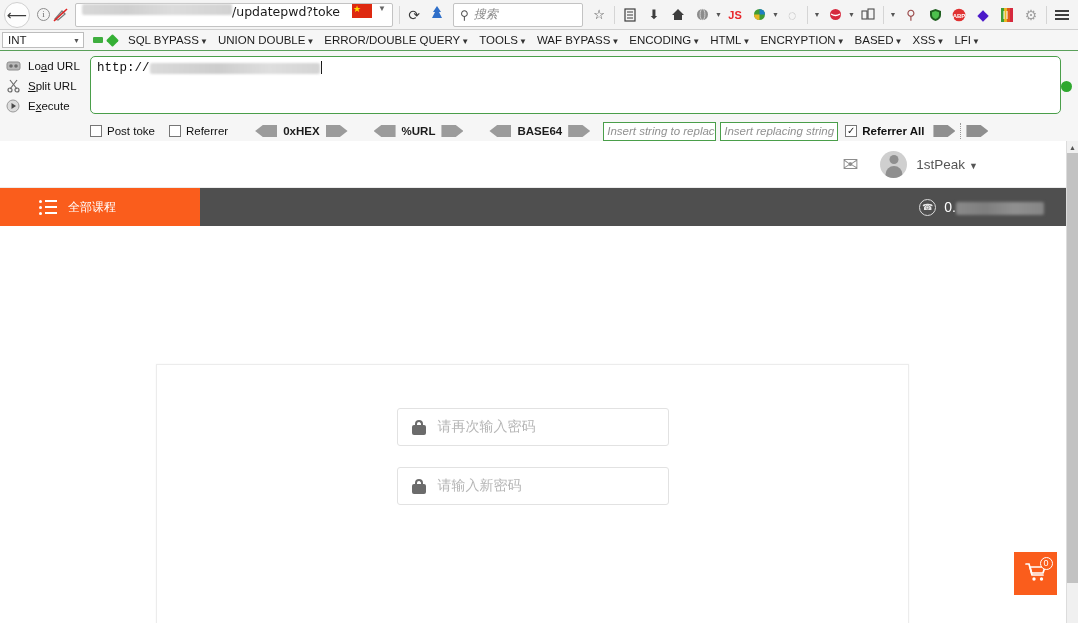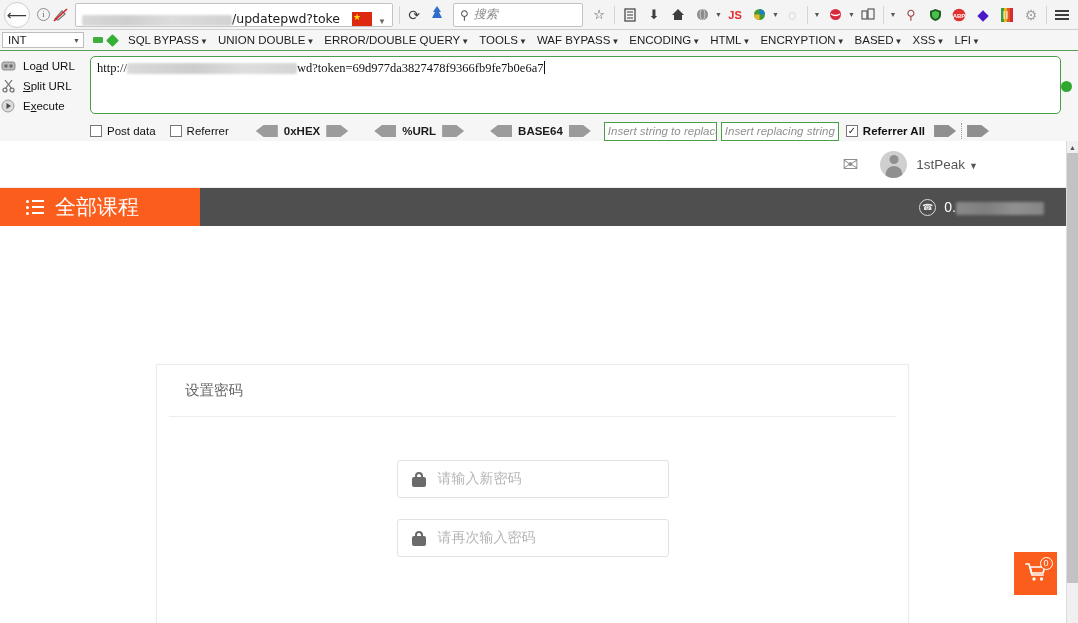--- a/index.html
+++ b/index.html
@@ -28,21 +28,21 @@
     width: 13px; height: 13px; border: 1.3px solid #8d8d8d; border-radius: 50%;
     font-size: 9px; line-height: 11px; text-align: center; color: #6d6d6d;
     font-family: "Liberation Serif", serif;
   }
   .pencil-crossed { position: relative; width: 15px; height: 14px; }
   .pencil-crossed svg { position: absolute; left: 0; top: 0; }
 
   .urlbar {
     flex: 1 1 auto; height: 24px; background: #fff;
     border: 1px solid #c3c3c3; border-radius: 2px;
-    display: flex; align-items: flex-end;
+    display: flex; align-items: flex-start;
     margin: 0 3px; padding: 0 2px 0 6px; min-width: 0; position: relative;
   }
   .url-redact {
     display: inline-block; height: 11px; width: 150px;
     background: linear-gradient(90deg,#d8d8d8 0%, #cfcfcf 30%, #dcdcdc 60%, #d2d2d2 100%);
     border-radius: 2px; filter: blur(1.2px); flex: none;
   }
   .url-text {
     font-size: 12.5px; color: #1a1a1a; white-space: nowrap;
     overflow: hidden; flex: 1 1 auto; min-width: 0;
@@ -93,35 +93,35 @@
   .hb-select .cv { font-size: 7px; color: #555; }
   .sq-green { width: 10px; height: 6px; background: #3fae3f; border-radius: 1px; margin: 0 3px; flex: none; }
   .dia-green {
     width: 9px; height: 9px; background: #35b035; margin: 0 6px 0 2px;
     transform: rotate(45deg); border-radius: 1px; flex: none;
   }
   .hb-menu { padding: 0 5px; white-space: nowrap; flex: none; }
   .hb-menu .ar { font-size: 8px; color: #333; margin-left: 1px; }
 
   .hb-mid { display: flex; padding: 5px 0 4px 0; }
-  .hb-actions { width: 90px; flex: none; }
+  .hb-actions { width: 90px; flex: none; padding-left: 5px; }
   .hb-act {
     display: flex; align-items: center; gap: 7px;
     height: 20px; font-size: 11.5px; color: #111;
   }
   .hb-act .lbl u { text-decoration: underline; }
   .ico-sq {
     width: 16px; height: 15px; flex: none;
     display: flex; align-items: center; justify-content: center;
   }
   .hb-textarea {
     flex: 1 1 auto; height: 58px; margin-right: 0;
     border: 1.5px solid #4a9e4a; border-radius: 5px; background: #fff;
     font-size: 12.5px; color: #111; padding: 4px 6px;
-    font-family: Liberation Serif, serif; overflow: hidden;
+    font-family: Liberation Mono, monospace; overflow: hidden;
     display: flex; align-items: flex-start; flex-wrap: nowrap;
   }
   .ta-redact {
     display: inline-block; height: 11px; width: 170px; margin: 2px 0 0 0;
     background: linear-gradient(90deg,#dadada 0%, #cdcdcd 40%, #dedede 70%, #d4d4d4 100%);
     border-radius: 2px; filter: blur(1.3px); flex: none;
   }
   .ta-caret {
     display: inline-block; width: 1px; height: 13px; background: #111;
     margin-left: 1px; flex: none;
@@ -181,21 +181,21 @@
     width: 17px; height: 13px; border-radius: 9px 9px 0 0;
     background: #8f8f8f; transform: translateX(-50%);
   }
   .uname { font-size: 13.5px; color: #555; }
   .uname .cv { font-size: 9px; margin-left: 4px; }
 
   .navbar { height: 38px; background: #4f4f4f; display: flex; align-items: center; }
   .nav-all {
     width: 200px; height: 38px; background: #fa5d1c; color: #fff;
     display: flex; align-items: center; gap: 11px;
-    padding-left: 26px; font-size: 21px; flex: none;
+    padding-left: 39px; font-size: 12px; flex: none;
   }
   .list-ico { display: flex; flex-direction: column; gap: 3px; }
   .list-ico .ln { display: flex; align-items: center; gap: 3px; }
   .list-ico .dt { width: 3px; height: 3px; background: #fff; border-radius: 50%; }
   .list-ico .br { width: 12px; height: 2px; background: #fff; }
   .nav-spacer { flex: 1 1 auto; }
   .nav-phone {
     display: flex; align-items: center; gap: 8px;
     color: #fff; font-size: 14px; padding-right: 22px; flex: none;
   }
@@ -441,30 +441,29 @@
                 <circle cx="7" cy="7" r="6" fill="#dcdcdc" stroke="#9a9a9a"></circle>
                 <path d="M5.5 4 L10 7 L5.5 10 Z" fill="#4a4a4a"></path>
               </svg>
           </span>
           <span class="lbl">E<u>x</u>ecute</span>
         </div>
       </div>
       <div class="hb-textarea">
         <span style="flex:none">http://</span>
         <span class="ta-redact"></span>
-        <span style="flex:none">wd?token=69d977da3827478f9366fb9fe7b0e6a7</span>
         <span class="ta-caret"></span>
       </div>
       <div class="hb-greendot"></div>
     </div>
 
     <div class="hb-optrow">
       <div class="cbx">
         <span class="box"></span>
-        <span>Post data</span>
+        <span>Post toke</span>
       </div>
       <div class="cbx">
         <span class="box"></span>
         <span>Referrer</span>
       </div>
       <div class="enc-group">
         <span class="arrow-l"></span>
         <span class="enc-lbl">0xHEX</span>
         <span class="arrow-r"></span>
       </div>
@@ -528,36 +527,35 @@
       <div class="nav-phone">
         <span class="phone-ico">☎</span>
         <span>
           <span>0.</span><span class="phone-redact"></span>
         </span>
       </div>
     </div>
 
     <div class="page-body">
       <div class="card">
-        <div class="card-title">设置密码</div>
         <div class="form">
+          <div class="field">
+            <span class="lock-ico">
+                <span class="shackle"></span>
+                <span class="body2"></span>
+              </span>
+            <span class="ph">请再次输入密码</span>
+          </div>
           <div class="field">
             <span class="lock-ico">
                 <span class="shackle"></span>
                 <span class="body2"></span>
               </span>
             <span class="ph">请输入新密码</span>
           </div>
-          <div class="field">
-            <span class="lock-ico">
-                <span class="shackle"></span>
-                <span class="body2"></span>
-              </span>
-            <span class="ph">请再次输入密码</span>
-          </div>
         </div>
       </div>
 
       <div class="cart-fab">
         <span class="cart-wrap">
           <svg width="22" height="20" viewBox="0 0 22 20">
             <path d="M1 2 L4 2 L7 13 L18 13" fill="none" stroke="#fff" stroke-width="1.7" stroke-linecap="round"></path>
             <path d="M5 5 L20 5 L18 11 L6.6 11 Z" fill="none" stroke="#fff" stroke-width="1.7" stroke-linejoin="round"></path>
             <circle cx="9" cy="17" r="1.7" fill="#fff"></circle>
             <circle cx="16.5" cy="17" r="1.7" fill="#fff"></circle>

